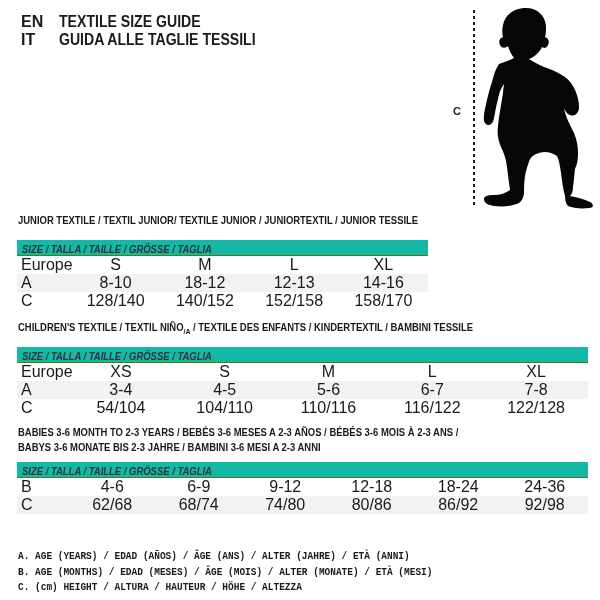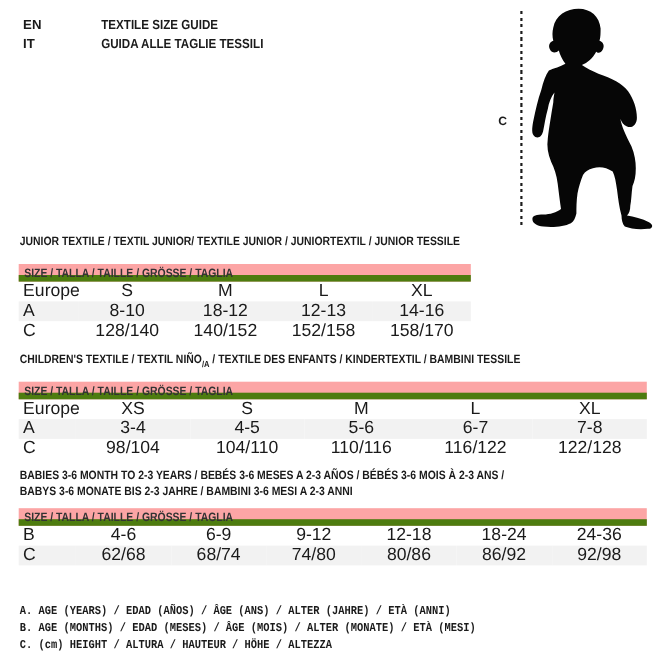--- a/index.html
+++ b/index.html
@@ -7,41 +7,41 @@
   body {
     position:relative;
     width:600px; height:600px;
     background:#ffffff;
     font-family:"Liberation Sans", sans-serif;
     color:#1a1a1a;
     overflow:hidden;
   }
   
   .langs { position:absolute; left:21px; top:13px; }
-  .lang-row { display:flex; line-height:18px; font-size:12px; font-weight:bold; white-space:nowrap;gap:33px; }
+  .lang-row { display:flex; line-height:18px; font-size:16px; font-weight:bold; white-space:nowrap; }
   .lang-code { width:38px; }
   .lang-label { transform:scaleX(0.88); transform-origin:0 50%; }
   
   .dash-line {
     position:absolute; left:473px; top:10px; width:2px; height:196px;
     background:repeating-linear-gradient(to bottom,#1c1c1c 0 3px, transparent 3px 6px);
   }
   .height-label { position:absolute; left:453px; top:105px; font-size:11px; font-weight:600; }
   .baby-svg { position:absolute; left:481px; top:5px; }
   
   .tbl-title {
     position:absolute; left:18px;
     font-size:11px; font-weight:bold; white-space:nowrap;
     transform:scaleX(0.86); transform-origin:0 0; line-height:15px;
   }
   
   .size-table-wrap { position:absolute; left:17px; }
   .size-bar {
-    background:#fca5a5; height:16px; line-height:16px;
-    border-bottom:6px solid #4d7c0f; padding-left:5px; white-space:nowrap;
+    background:#14b8a6; height:16px; line-height:16px;
+    border-bottom:1px solid #4d7c0f; padding-left:5px; white-space:nowrap;font-style:italic;
   }
   .size-bar span {
     display:inline-block; font-size:11px; font-weight:bold; color:#333;
     transform:scaleX(0.86); transform-origin:0 50%;
   }
   table { border-collapse:collapse; table-layout:fixed; }
   td {
     height:16px; font-size:16px; text-align:center; vertical-align:middle;
     padding:0; white-space:nowrap; color:#1a1a1a;
   }
@@ -190,21 +190,21 @@
     <tr class="shade">
       <td class="rowlabel">A</td>
       <td>3-4</td>
       <td>4-5</td>
       <td>5-6</td>
       <td>6-7</td>
       <td>7-8</td>
     </tr>
     <tr>
       <td class="rowlabel">C</td>
-      <td>98/104</td>
+      <td>54/104</td>
       <td>104/110</td>
       <td>110/116</td>
       <td>116/122</td>
       <td>122/128</td>
     </tr>
   </tbody>
     </table>
 </div>
 
 <div class="tbl-title" style="top:425px;">

